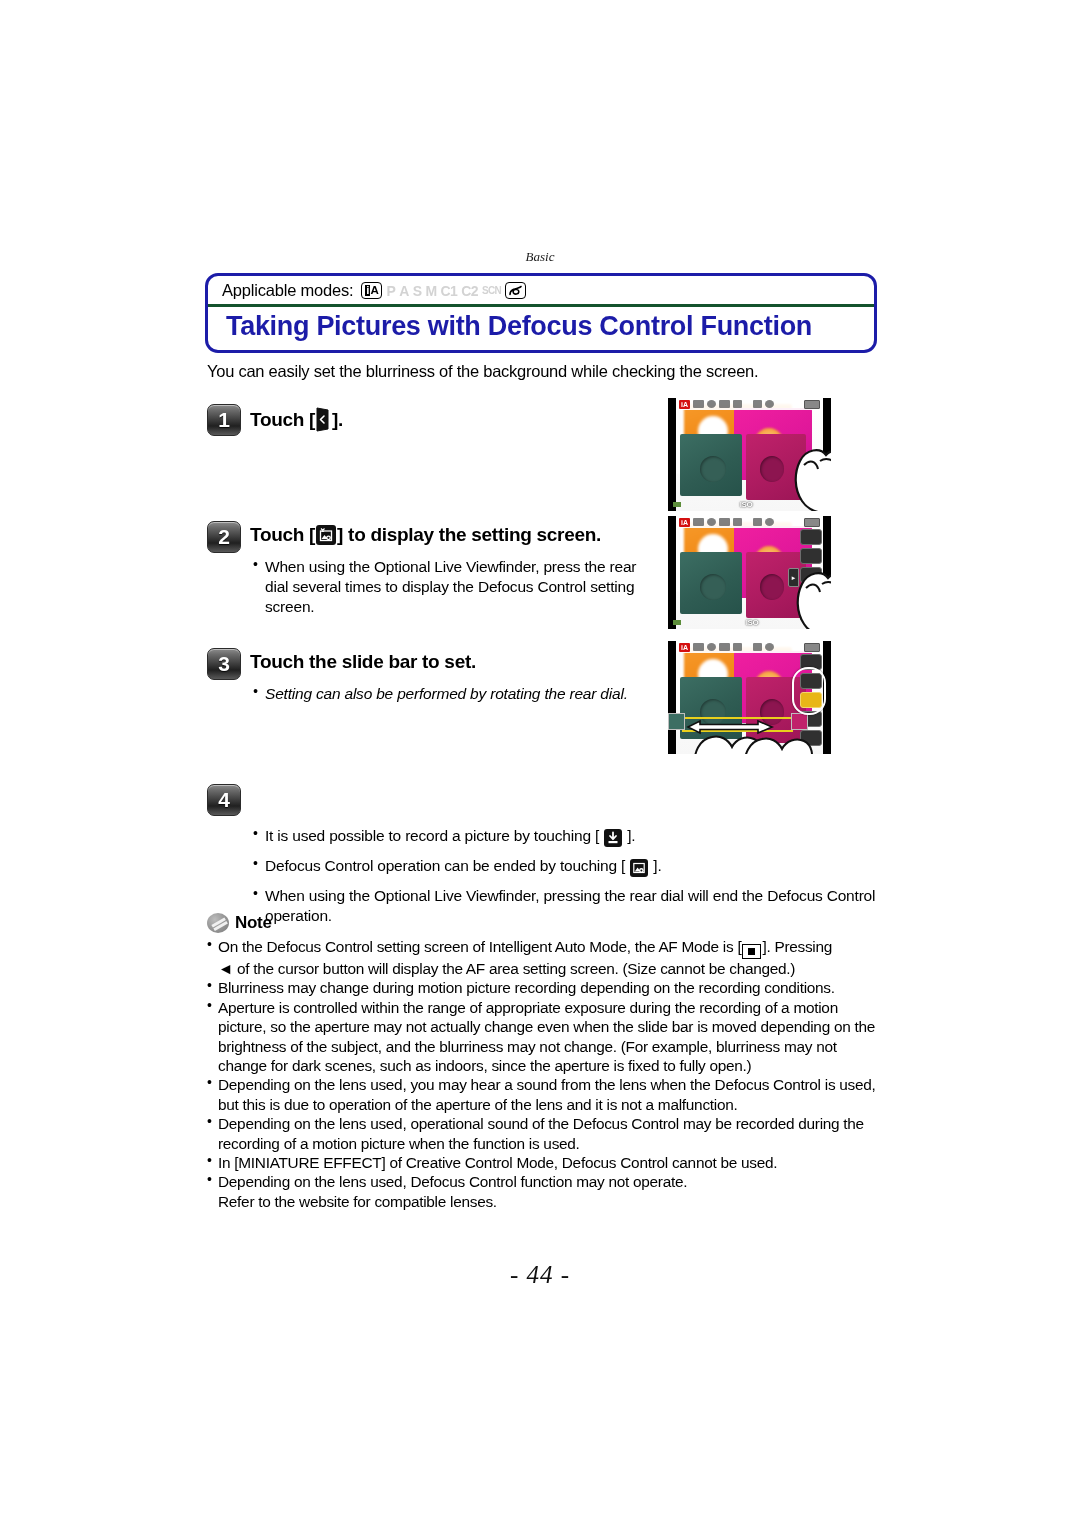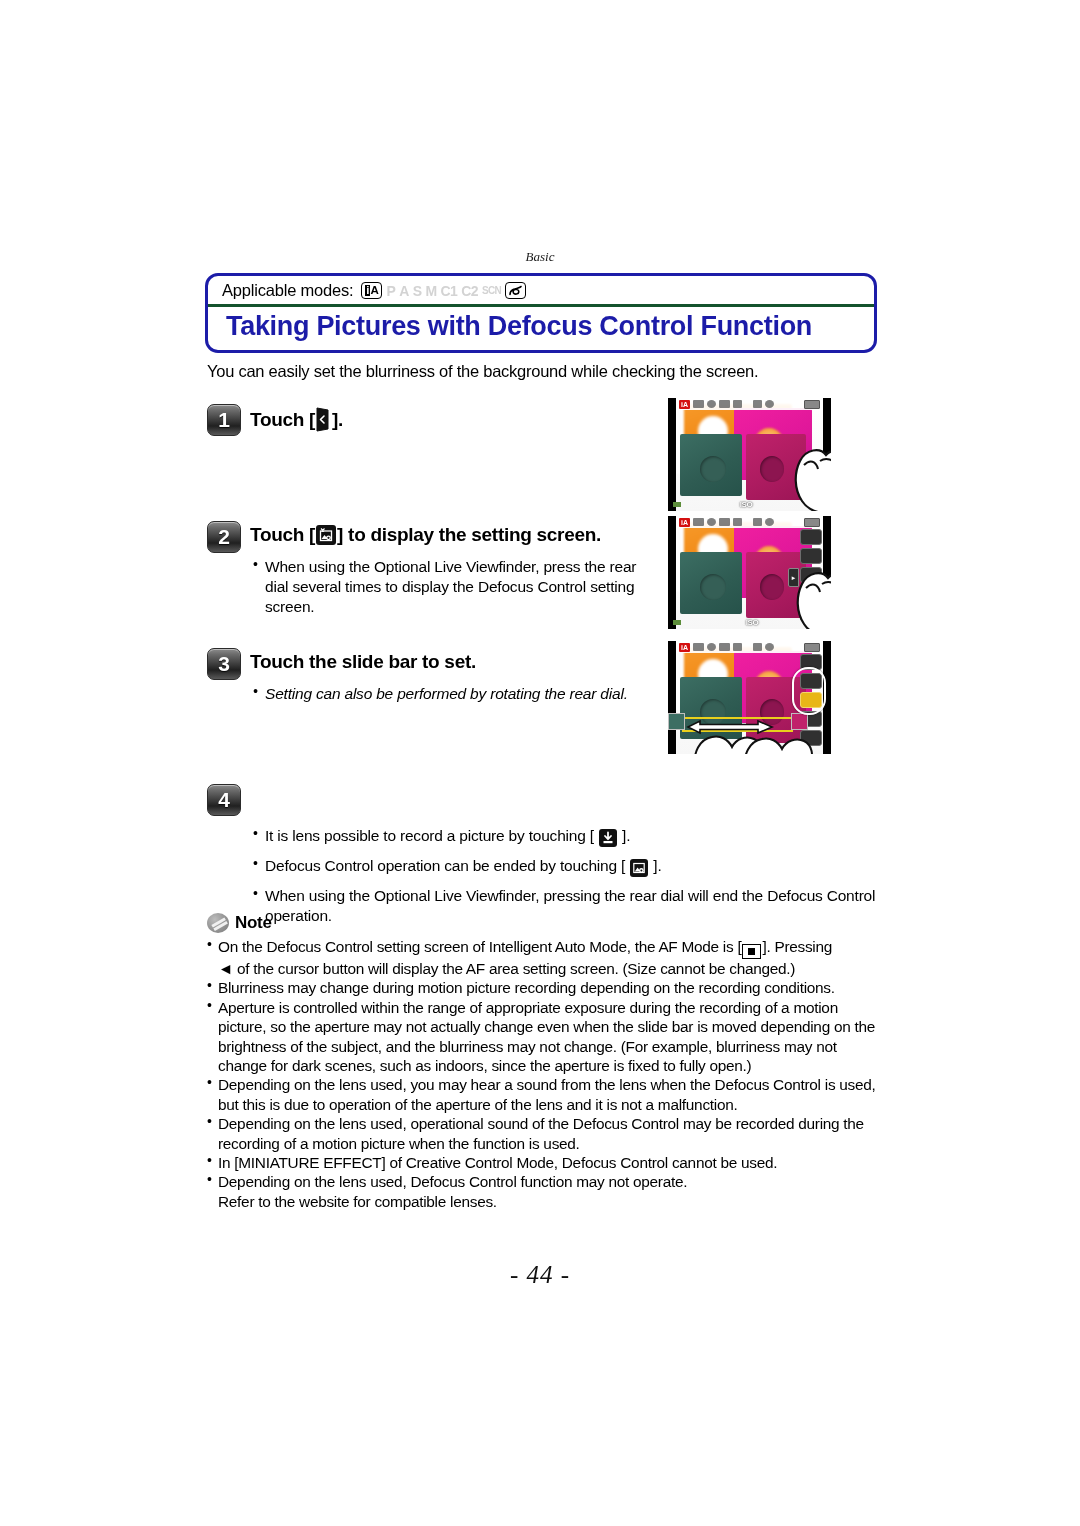--- a/index.html
+++ b/index.html
@@ -583,21 +583,21 @@
       <div class="bullet">Setting can also be performed by rotating the rear dial.</div>
     </div>
   </div>
 
   <div class="step" style="top:768px; width:680px;">
     <div class="step-head">
       <div class="stepnum">4</div>
     </div>
     <div class="step-body" style="width:630px; margin-top:10px;">
       <div class="bullet" style="margin-bottom:9px;">
-        <span>It is lens possible to record a picture by touching [</span>
+        <span>It is used possible to record a picture by touching [</span>
         <span class="ibox sq18">
           <svg width="14" height="14" viewBox="0 0 14 14" aria-hidden="true">
             <path d="M7 1.5 L7 7.5 M4 5 L7 8.2 L10 5" fill="none" stroke="#fff" stroke-width="1.8" stroke-linecap="round" stroke-linejoin="round"></path>
             <rect x="2.5" y="10" width="9" height="2.2" fill="#fff"></rect>
           </svg>
         </span>
         <span>].</span>
       </div>
       <div class="bullet" style="margin-bottom:9px;">
         <span>Defocus Control operation can be ended by touching [</span>

